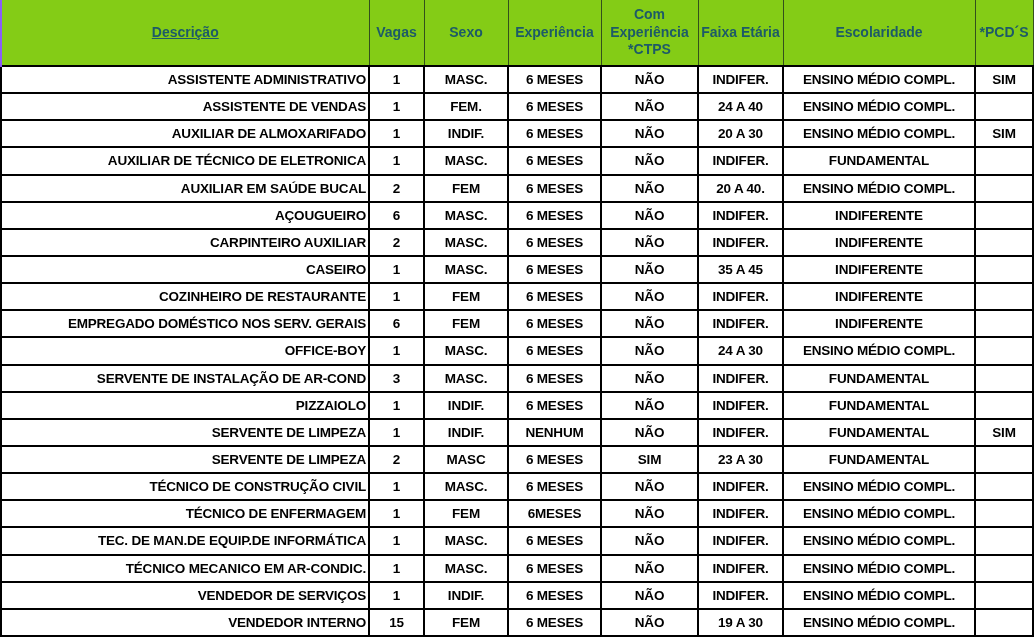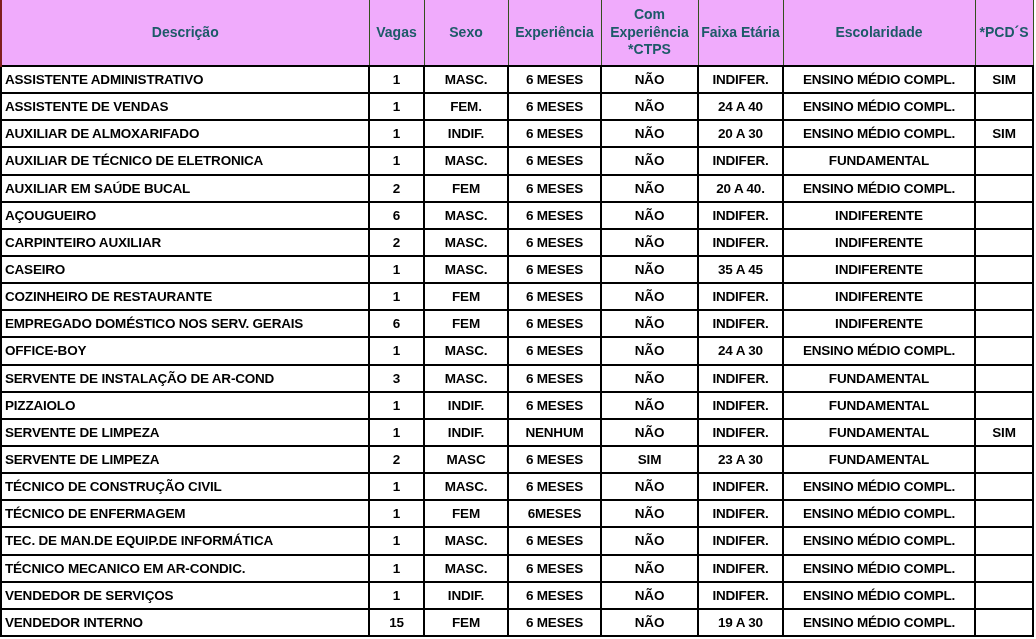--- a/index.html
+++ b/index.html
@@ -1,46 +1,46 @@
 <!DOCTYPE html>
 <html><head>
 <meta charset="utf-8">
 <style>
   html,body{margin:0;padding:0;background:#ffffff;}
   body{width:1036px;height:639px;overflow:hidden;font-family:"Liberation Sans",sans-serif;}
   table{border-collapse:collapse;table-layout:fixed;width:1032px;height:637px;}
   th{
-    background:#f0abfc;
+    background:#84cc16;
     color:#1d5a68;
     font-size:14px;
     font-weight:bold;
     text-align:center;
     vertical-align:middle;
     border:1px solid #33501c;
     border-top:none;
     padding:0 2px;
     line-height:1.25;
   }
-  th:first-child{border-left:2px solid #7f1d1d;}
+  th:first-child{border-left:2px solid #8b5cf6;text-decoration:underline;}
   td{
     border:2px solid #000;
     background:#ffffff;
     color:#000000;
     font-size:13.5px;
     font-weight:bold;
     text-align:center;
     vertical-align:middle;
     padding:0 2px;
     white-space:nowrap;
     overflow:hidden;
     letter-spacing:-0.2px;
     height:21px;
   }
   thead tr{height:66px;}
-  td.col0{text-align:left;padding-left:3px;}
+  td.col0{text-align:right;padding-left:3px;}
 </style>
 </head>
 <body>
 
 <table>
   <colgroup>
     <col style="width:368px">
     <col style="width:55px">
     <col style="width:84px">
     <col style="width:93px">

